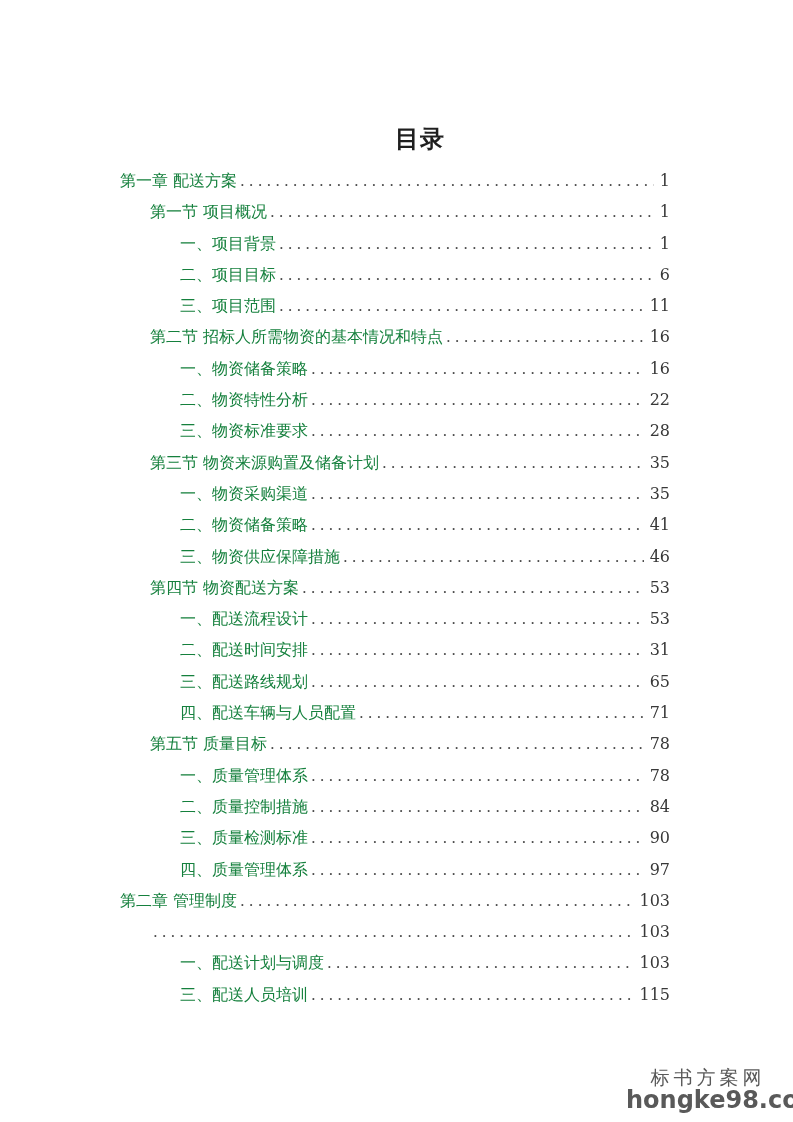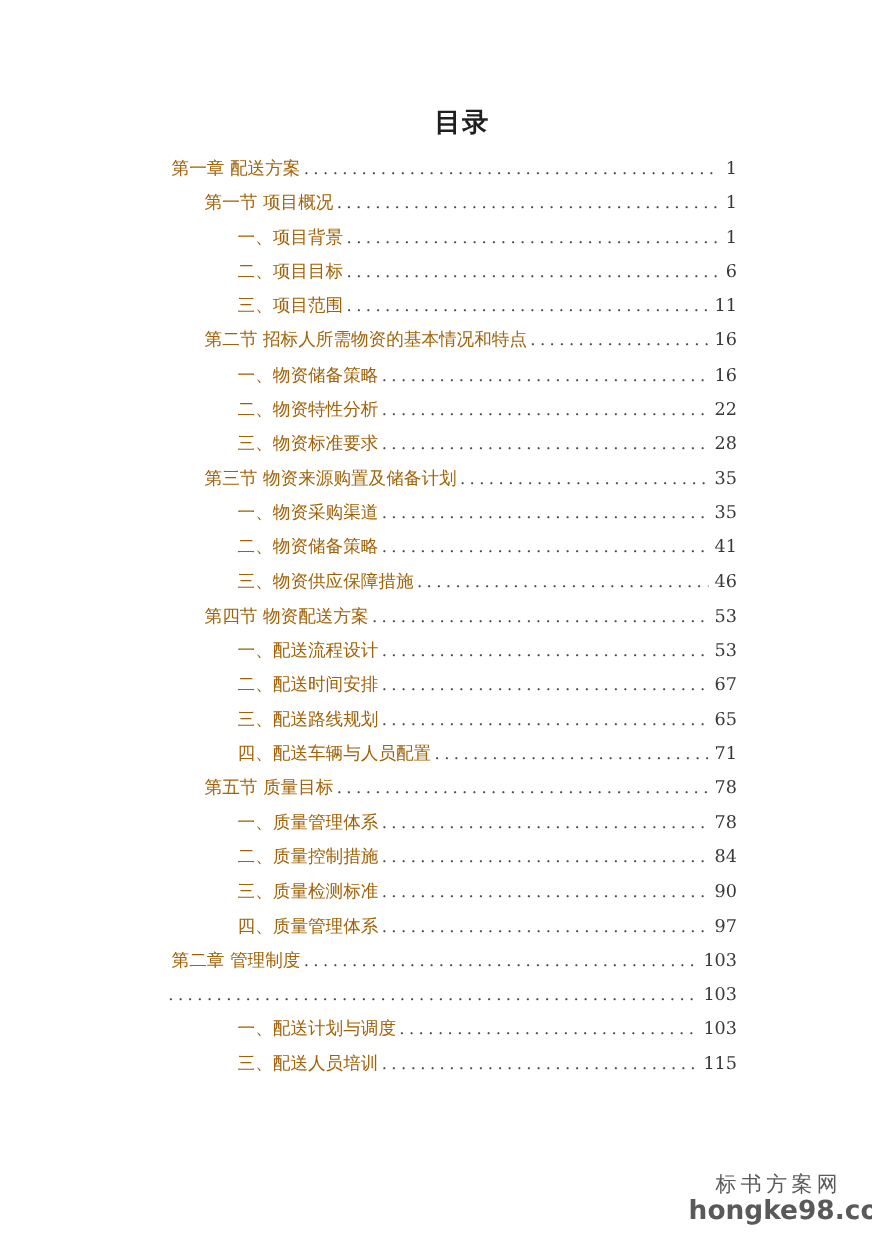--- a/index.html
+++ b/index.html
@@ -20,39 +20,39 @@
   }
   .doc-title {
     text-align: center;
     font-size: 24px;
     font-weight: bold;
     letter-spacing: 1px;
     color: #1f1f1f;
     line-height: 31px;
     padding-left: 47px; 
     margin-bottom: 11px;
+    margin-top: 28px;
   }
   .toc {
     margin-left: 120px;
     margin-right: 123px; 
   }
   .toc-row {
     display: flex;
     align-items: baseline;
     height: 31.3px;
     line-height: 31.3px;
     font-size: 16px;
     white-space: nowrap;
   }
   .toc-row.level-2 { padding-left: 30px; }
   .toc-row.level-3 { padding-left: 60px; }
   .toc-label {
     flex: 0 0 auto;
-    color: #a16207;
-    margin-left: 36px;
+    color: #15803d;
   }
   .toc-dots {
     flex: 1 1 auto;
     overflow: hidden;
     white-space: nowrap;
     margin-left: 3px;
     margin-right: 6px;
     color: #4a4a4a;
     font-size: 15px;
   }
@@ -166,21 +166,21 @@
         <span class="toc-page">53</span>
       </div>
       <div class="toc-row level-3">
         <span class="toc-label">一、配送流程设计</span>
         <span class="toc-dots"></span>
         <span class="toc-page">53</span>
       </div>
       <div class="toc-row level-3">
         <span class="toc-label">二、配送时间安排</span>
         <span class="toc-dots"></span>
-        <span class="toc-page">67</span>
+        <span class="toc-page">31</span>
       </div>
       <div class="toc-row level-3">
         <span class="toc-label">三、配送路线规划</span>
         <span class="toc-dots"></span>
         <span class="toc-page">65</span>
       </div>
       <div class="toc-row level-3">
         <span class="toc-label">四、配送车辆与人员配置</span>
         <span class="toc-dots"></span>
         <span class="toc-page">71</span>

